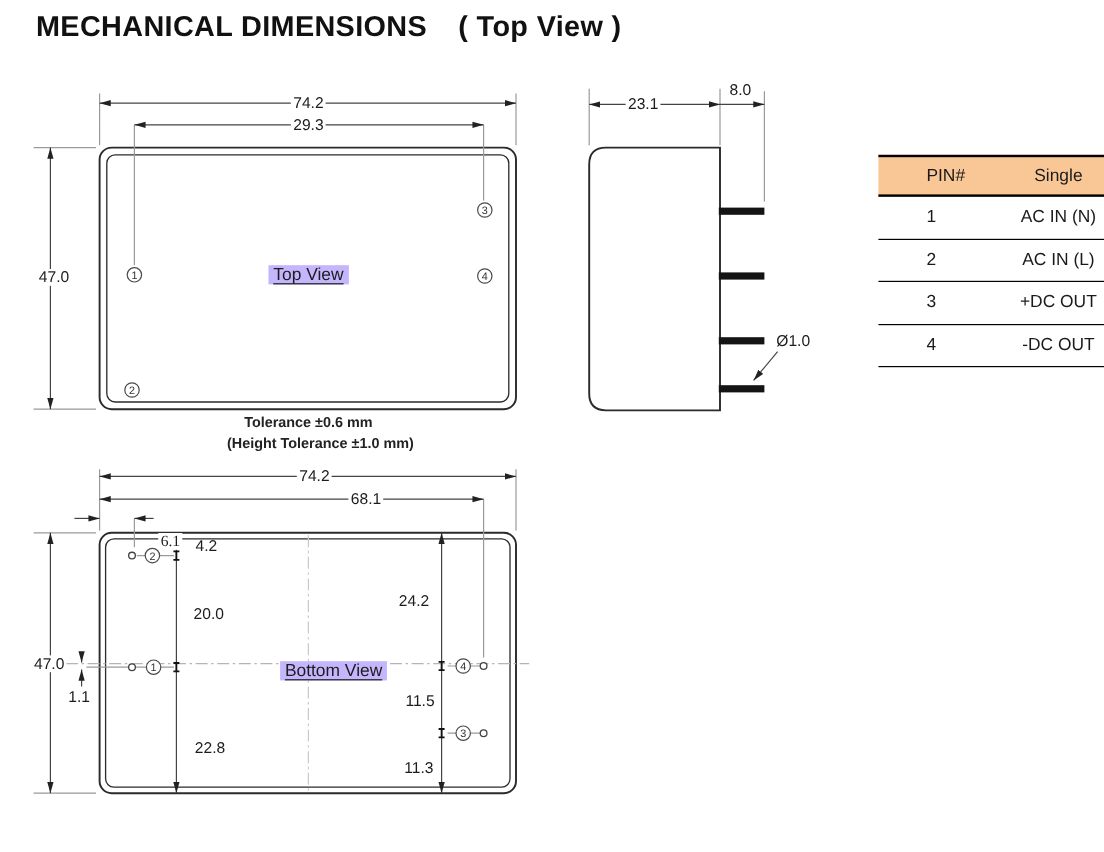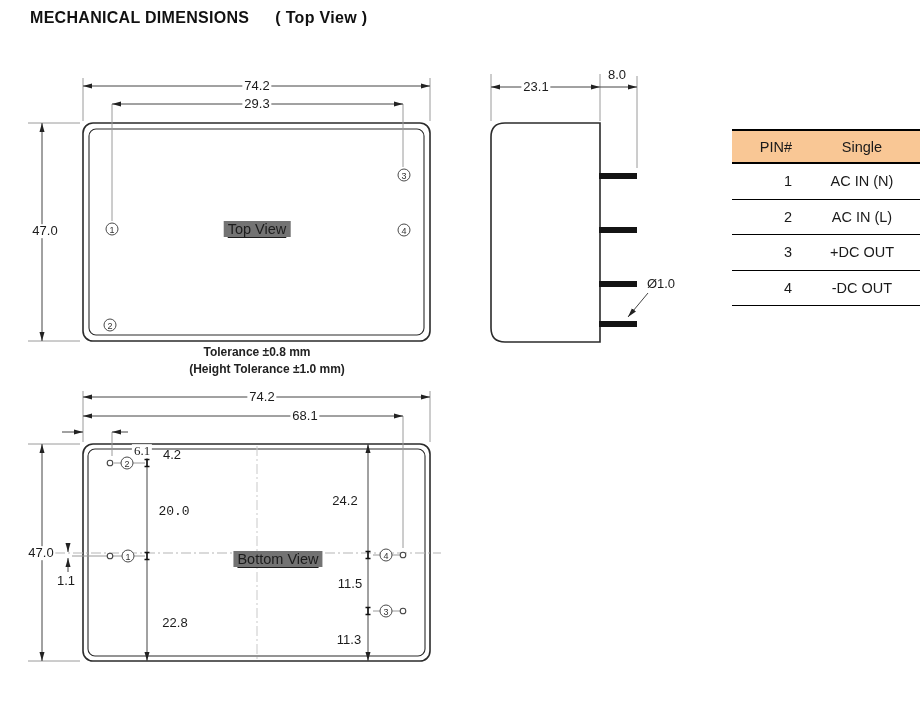--- a/index.html
+++ b/index.html
@@ -1,36 +1,36 @@
 <!DOCTYPE html>
 <html><head>
 <meta charset="utf-8">
 <style>
   html,body{margin:0;padding:0;background:#fff;}
   .stage{position:relative;width:920px;height:710px;background:#ffffff;overflow:hidden;
          font-family:"Liberation Sans",sans-serif;color:#1a1a1a;}
   svg{position:absolute;left:0;top:0;}
-  .title{position:absolute;left:30px;top:9px;font-size:16px;font-weight:bold;
+  .title{position:absolute;left:30px;top:9px;font-size:24px;font-weight:bold;
          letter-spacing:.3px;color:#111;white-space:nowrap;}
   .title .sfx{margin-left:26px;}
   .dimtext{position:absolute;transform:translate(-50%,-50%);font-size:13px;line-height:1.05;
            color:#1c1c1c;background:#fff;padding:0 2px;white-space:nowrap;}
   .nobg{background:transparent;}
   .viewlabel{position:absolute;transform:translate(-50%,-50%);font-size:14.5px;color:#1c1c1c;
-             background:#737373;padding:0 4px;text-decoration:underline;text-underline-offset:3px;white-space:nowrap;}
+             background:#c4b5fd;padding:0 4px;text-decoration:underline;text-underline-offset:3px;white-space:nowrap;}
   .tol{position:absolute;transform:translate(-50%,-50%);font-size:12px;font-weight:600;
        color:#222;white-space:nowrap;}
   .pin-circle{position:absolute;width:13px;height:13px;border:1.2px solid #4a4a4a;border-radius:50%;
               background:#fff;font-size:9px;line-height:12.5px;text-align:center;color:#333;
               transform:translate(-50%,-50%);box-sizing:border-box;}
   .pin-table{position:absolute;left:732px;top:129px;width:200px;}
   .pt-head{display:flex;height:31px;border-top:2px solid #000;border-bottom:2px solid #000;
            align-items:center;}
   .pt-row{display:flex;height:34.5px;border-bottom:1.5px solid #000;align-items:center;}
-  .pt-c1{width:60px;text-align:right;font-size:14.5px;}
+  .pt-c1{width:60px;text-align:left;font-size:14.5px;padding-left:40px;}
   .pt-c2{flex:1;text-align:center;font-size:14.5px;}
 </style>
 </head>
 <body>
 
 <div class="stage">
 
   <svg width="920" height="710" viewBox="0 0 920 710">
     <defs>
       <marker id="arr" viewBox="0 0 10 6" refX="9.3" refY="3" markerWidth="10" markerHeight="6" markerUnits="userSpaceOnUse" orient="auto-start-reverse">
@@ -110,28 +110,28 @@
   <div class="viewlabel" style="left:257px;top:229px;">Top View</div>
   <div class="pin-circle" style="left:112px;top:229px;">1</div>
   <div class="pin-circle" style="left:110px;top:325px;">2</div>
   <div class="pin-circle" style="left:404px;top:175px;">3</div>
   <div class="pin-circle" style="left:404px;top:230px;">4</div>
 
   <div class="dimtext" style="left:536px;top:87px;">23.1</div>
   <div class="dimtext nobg" style="left:617px;top:75px;">8.0</div>
   <div class="dimtext nobg" style="left:661px;top:284px;">Ø1.0</div>
 
-  <div class="tol" style="left:257px;top:352px;">Tolerance ±0.8 mm</div>
+  <div class="tol" style="left:257px;top:352px;">Tolerance ±0.6 mm</div>
   <div class="tol" style="left:257px;top:369px;margin-left:10px;">(Height Tolerance ±1.0 mm)</div>
 
   <div class="dimtext" style="left:262px;top:397px;">74.2</div>
   <div class="dimtext" style="left:259px;top:416px;margin-left:46px;">68.1</div>
   <div class="dimtext" style="left:142px;top:451px;font-family:Liberation Serif, serif;">6.1</div>
   <div class="dimtext nobg" style="left:172px;top:455px;">4.2</div>
-  <div class="dimtext nobg" style="left:174px;top:512px;font-family:Liberation Mono, monospace;">20.0</div>
+  <div class="dimtext nobg" style="left:174px;top:512px;">20.0</div>
   <div class="dimtext nobg" style="left:175px;top:623px;">22.8</div>
   <div class="dimtext" style="left:41px;top:553px;">47.0</div>
   <div class="dimtext" style="left:66px;top:581px;">1.1</div>
   <div class="dimtext nobg" style="left:345px;top:501px;">24.2</div>
   <div class="dimtext nobg" style="left:350px;top:584px;">11.5</div>
   <div class="dimtext nobg" style="left:349px;top:640px;">11.3</div>
   <div class="viewlabel" style="left:258px;top:559px;margin-left:20px;">Bottom View</div>
   <div class="pin-circle" style="left:127px;top:463px;">2</div>
   <div class="pin-circle" style="left:128px;top:556px;">1</div>
   <div class="pin-circle" style="left:386px;top:555px;">4</div>

